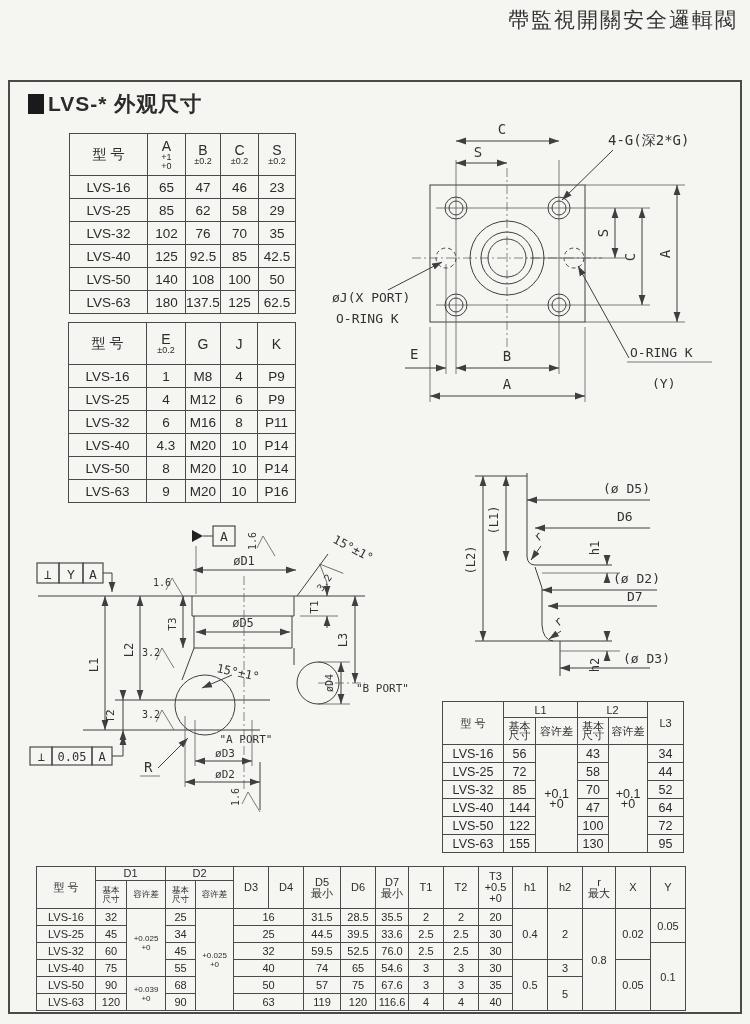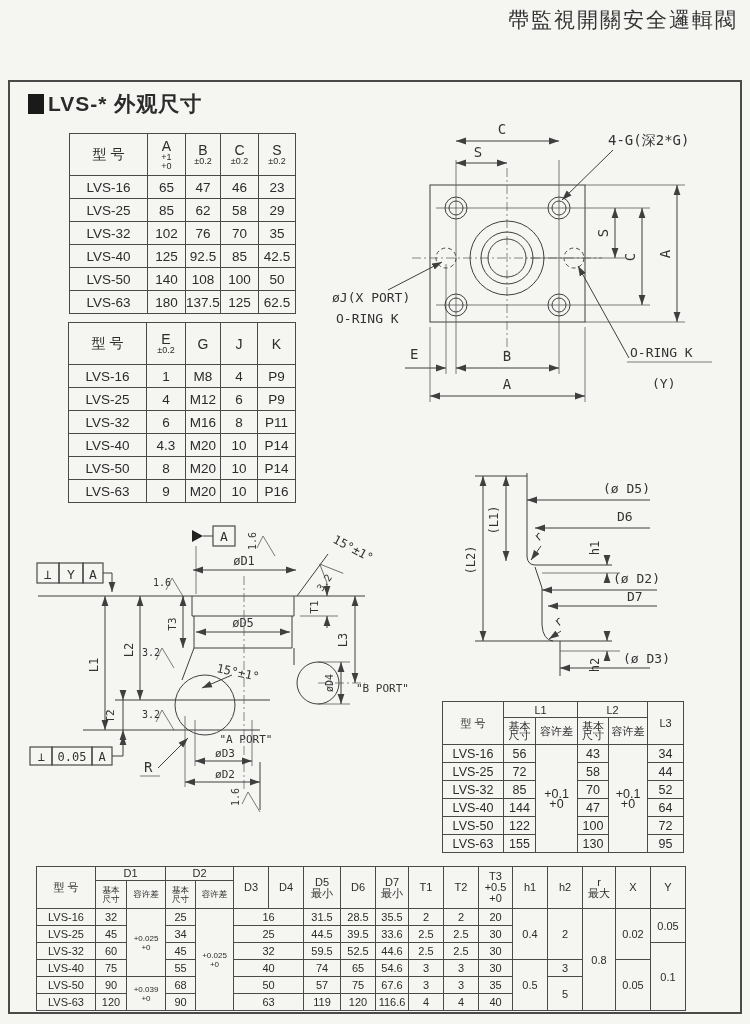--- a/index.html
+++ b/index.html
@@ -583,21 +583,21 @@
         <td>2.5</td>
         <td>30</td>
       </tr>
       <tr>
         <td>LVS-32</td>
         <td>60</td>
         <td>45</td>
         <td colspan="2">32</td>
         <td>59.5</td>
         <td>52.5</td>
-        <td>44.6</td>
+        <td>76.0</td>
         <td>2.5</td>
         <td>2.5</td>
         <td>30</td>
         <td rowspan="4">0.1</td>
       </tr>
       <tr>
         <td>LVS-40</td>
         <td>75</td>
         <td>55</td>
         <td colspan="2">40</td>

